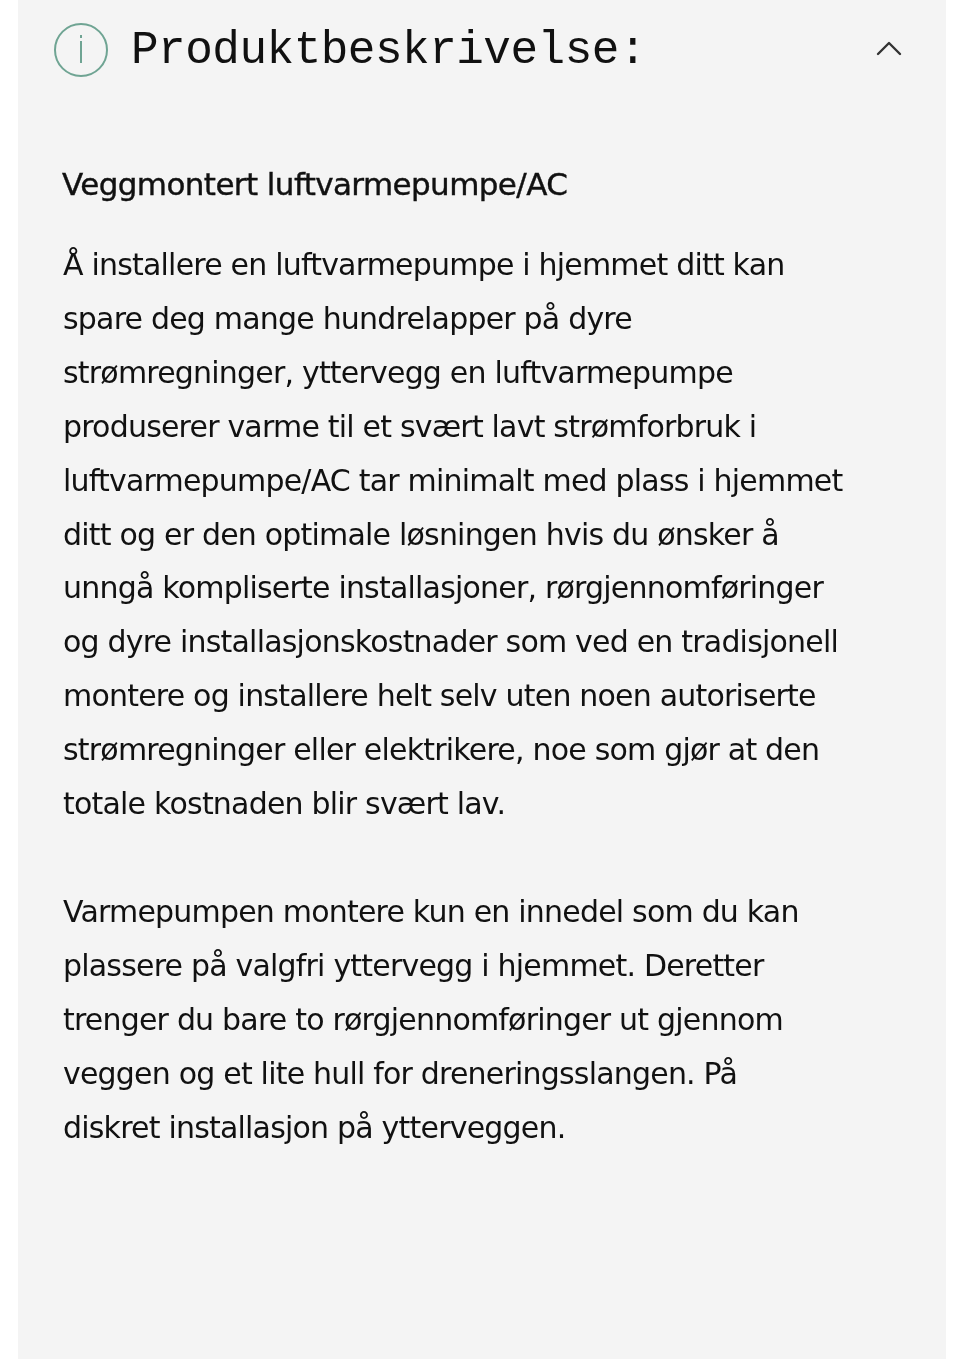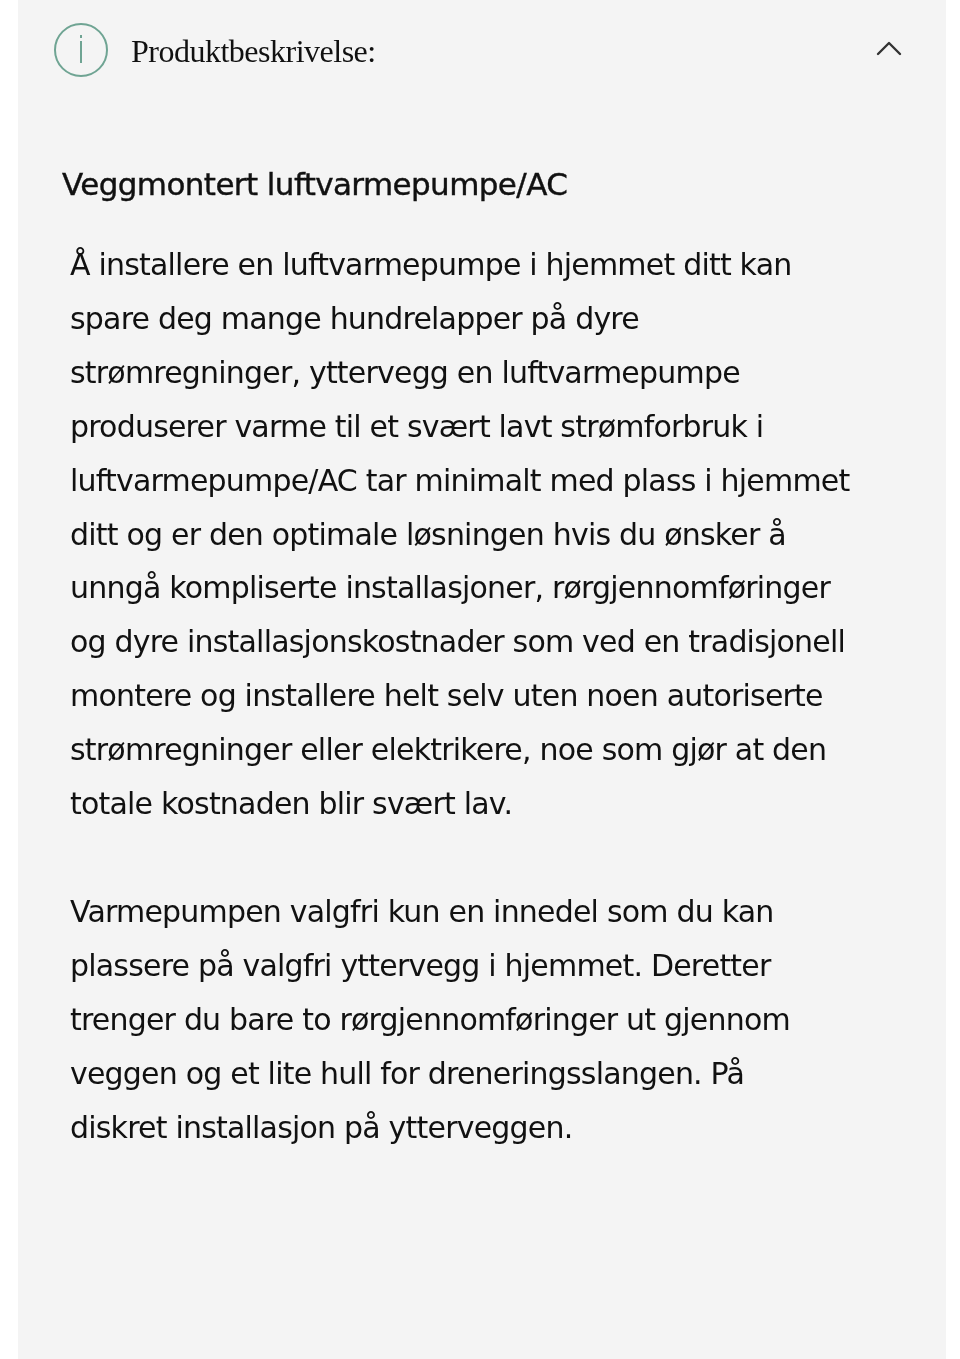--- a/index.html
+++ b/index.html
@@ -51,22 +51,22 @@
       top: 10px;
       width: 2px;
       height: 3px;
       margin-left: -1px;
       background: #6fa493;
     }
     .header-title {
       position: absolute;
       left: 113px;
       top: 27px;
-      font-family: Liberation Serif, serif;
-      font-size: 32px;
+      font-family: Liberation Mono, monospace;
+      font-size: 46px;
       line-height: 48px;
       color: #111111;
       letter-spacing: -0.5px;
     }
     .chevron {
       position: absolute;
       left: 858px;
       top: 40px;
       width: 26px;
       height: 16px;
@@ -83,21 +83,21 @@
       font-size: 31px;
       line-height: 48px;
       margin: 0 0 30px 8px;
       font-weight: normal;
       letter-spacing: -0.6px;
       -webkit-text-stroke: 0.4px #111;
     }
     .para {
       font-size: 30px;
       line-height: 53.9px;
-      margin: 16px;
+      margin: 9px;
       letter-spacing: -0.8px;
       white-space: nowrap;
     }
     .para + .para {
       margin-top: 54px;
     }
     .line { display: block; }
   </style>
 </head>
 <body>
@@ -126,21 +126,21 @@
       <span class="line">luftvarmepumpe/AC tar minimalt med plass i hjemmet</span>
       <span class="line">ditt og er den optimale løsningen hvis du ønsker å</span>
       <span class="line">unngå kompliserte installasjoner, rørgjennomføringer</span>
       <span class="line">og dyre installasjonskostnader som ved en tradisjonell</span>
       <span class="line">montere og installere helt selv uten noen autoriserte</span>
       <span class="line">strømregninger eller elektrikere, noe som gjør at den</span>
       <span class="line">totale kostnaden blir svært lav.</span>
     </p>
 
     <p class="para">
-      <span class="line">Varmepumpen valgfri kun en innedel som du kan</span>
+      <span class="line">Varmepumpen montere kun en innedel som du kan</span>
       <span class="line">plassere på valgfri yttervegg i hjemmet. Deretter</span>
       <span class="line">trenger du bare to rørgjennomføringer ut gjennom</span>
       <span class="line">veggen og et lite hull for dreneringsslangen. På</span>
       <span class="line">diskret installasjon på ytterveggen.</span>
     </p>
   </div>
 
 </div>
 
 </body></html>

